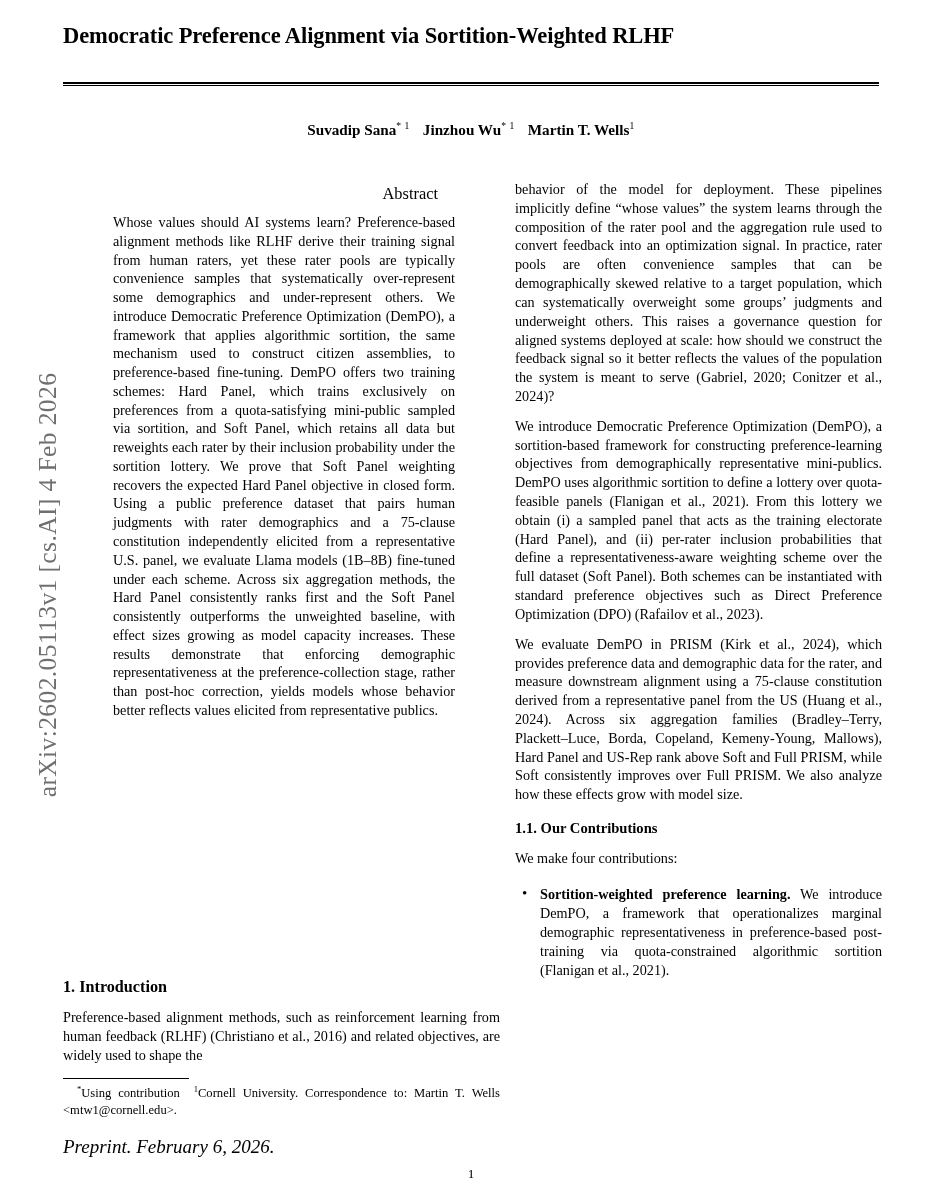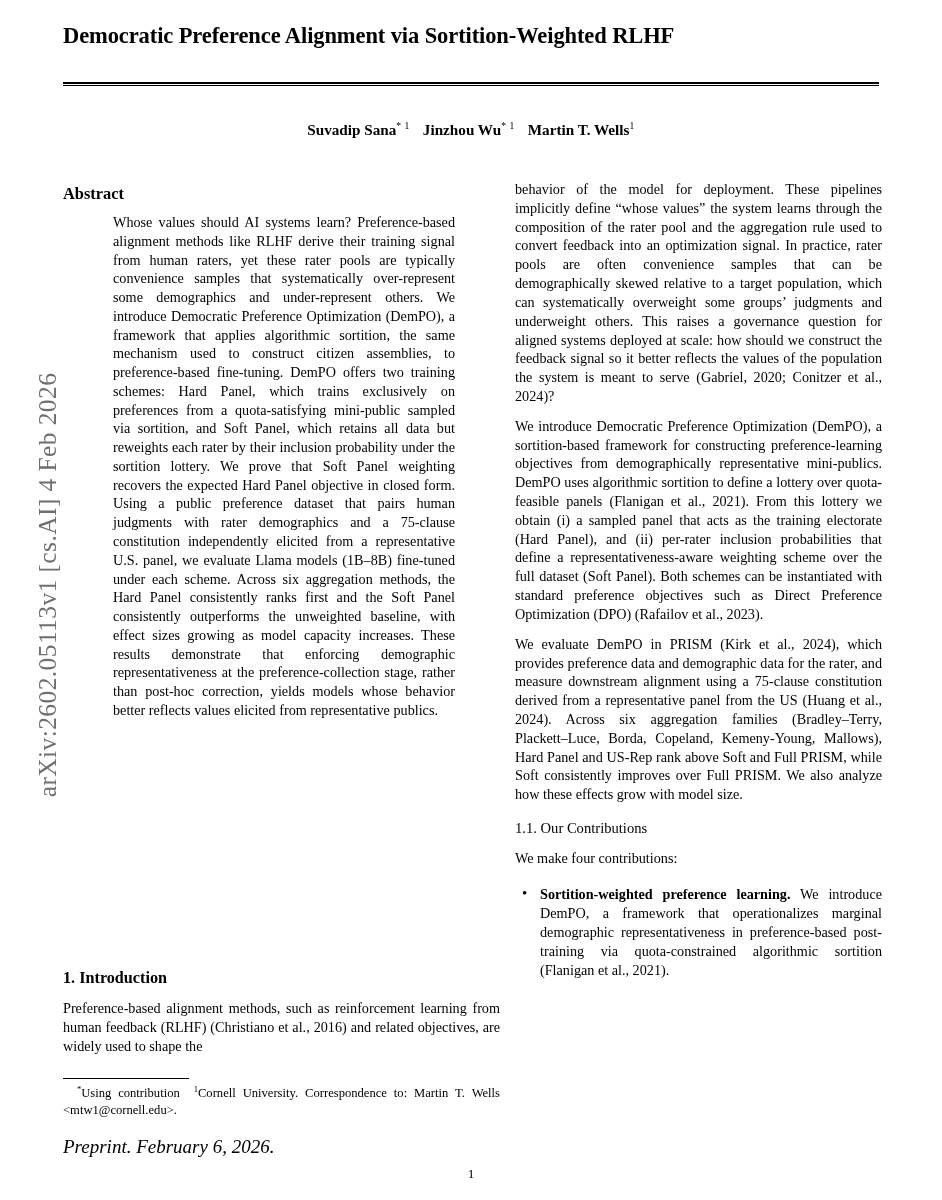--- a/index.html
+++ b/index.html
@@ -88,44 +88,44 @@
     width: 375px;
   }
   .col-right {
     position: absolute;
     left: 515px;
     top: 180px;
     width: 367px;
   }
 
   .abstract-head {
-    text-align: left;
+    text-align: right;
     font-size: 16.4px;
-    font-weight: bold;
+    font-weight: normal;
     margin: 4px 0 9px 0;
   }
   .abstract-body {
     margin: 0 0 0 50px;
     width: 342px;
     font-size: 14.2px;
     line-height: 1.322;
     text-align: justify;
     text-justify: inter-word;
     hyphens: manual;
   }
 
   .section-head {
     font-size: 16.2px;
     font-weight: bold;
-    margin: 3px 0 10px 0;
+    margin: 12px 0 10px 0;
     line-height: 1.2;
   }
   .subsection-head {
     font-size: 14.6px;
-    font-weight: normal;
+    font-weight: bold;
     margin: 0 0 11px 0;
     line-height: 1.2;
   }
 
   p.body {
     font-size: 14.2px;
     line-height: 1.325;
     text-align: justify;
     text-justify: inter-word;
     margin: 0 0 11px 0;

